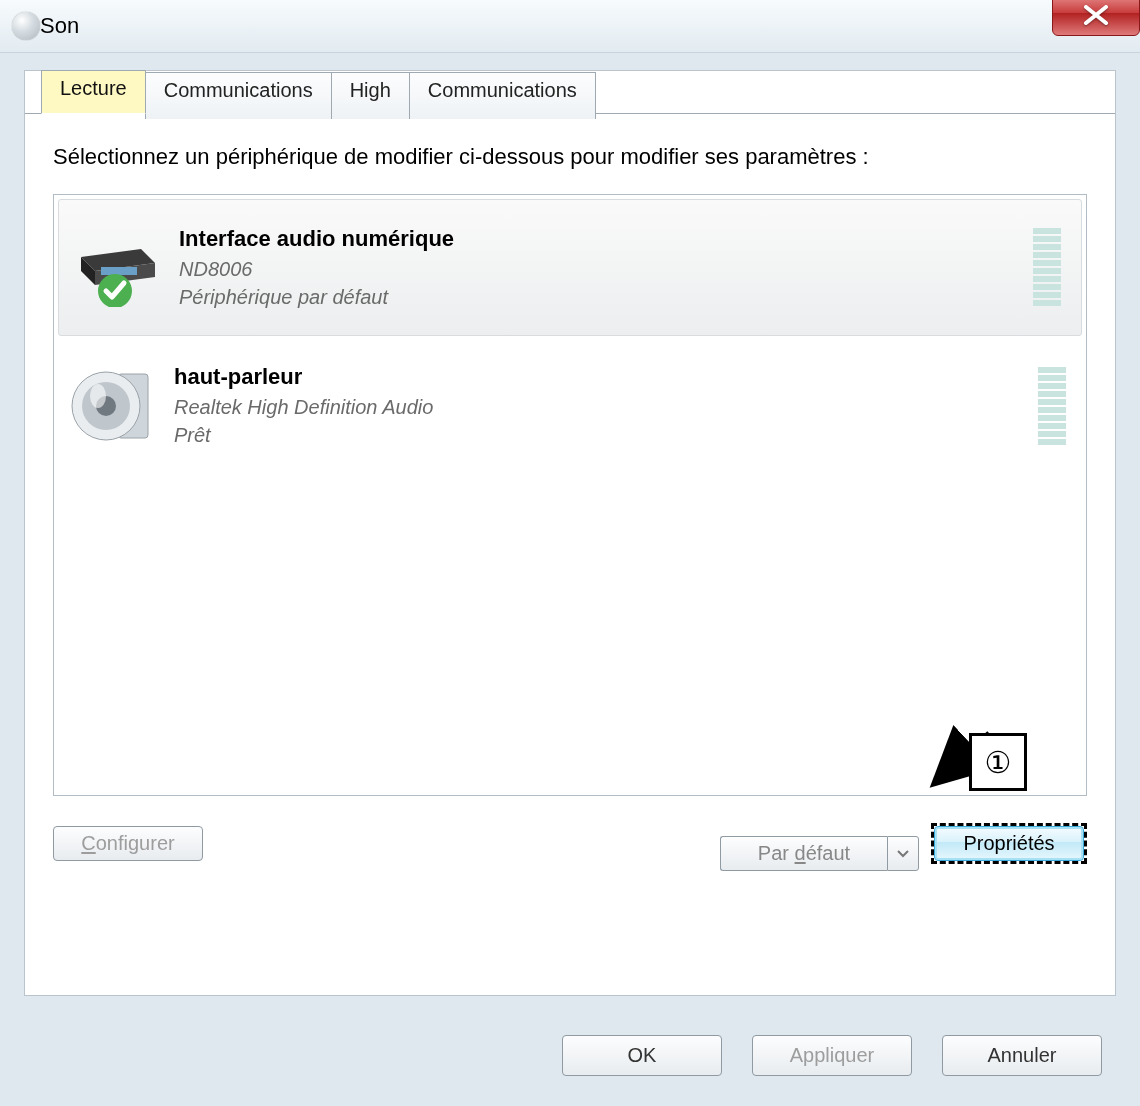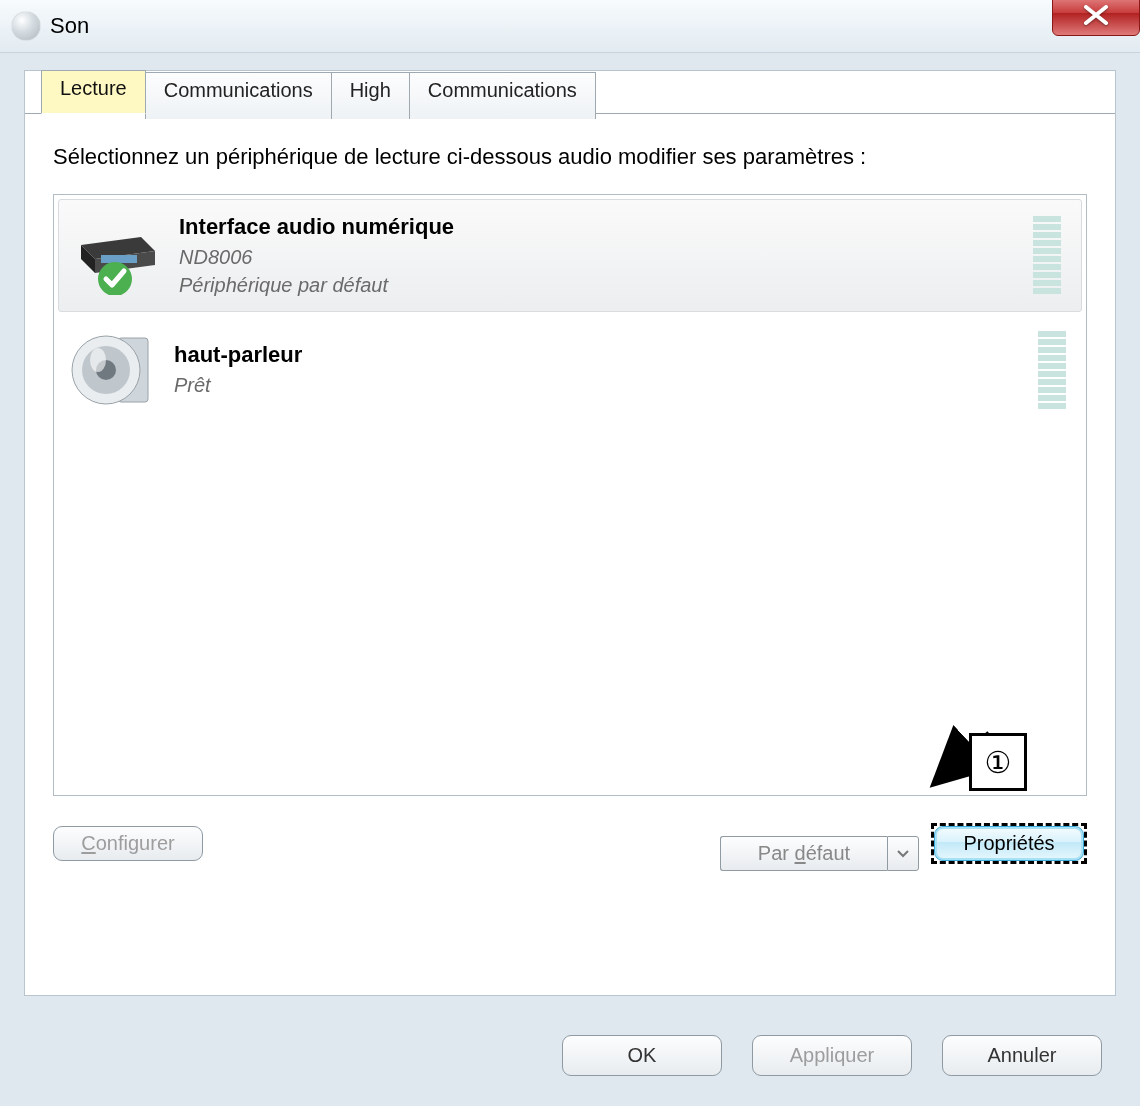--- a/index.html
+++ b/index.html
@@ -20,21 +20,20 @@
     .titlebar {
       height: 52px;
       background: linear-gradient(to bottom,#f7fbfd,#e2ebf1);
       border-bottom: 1px solid #c8d3dc;
       display: flex;
       align-items: center;
       padding-left: 12px;
       position: relative;
     }
     .titlebar .title {
-      margin-left: 10px;
       font-size: 22px;
       color: #000;
     }
     .close-btn {
       position: absolute;
       right: 0;
       top: -6px;
       width: 86px;
       height: 40px;
       border-radius: 0 0 6px 6px;
@@ -102,21 +101,21 @@
     
     .device-list {
       border: 1px solid #b2bcc4;
       min-height: 600px;
       margin-bottom: 20px;
       background: #fff;
     }
     .device-item {
       display: flex;
       align-items: center;
-      padding: 12px 12px;
+      padding: 24px 12px;
       min-height: 98px;
       box-sizing: border-box;
       position: relative;
     }
     .device-item.selected {
       background: linear-gradient(to bottom,#fafafa,#eceeef);
       border: 1px solid #d8dcde;
       margin: 4px 4px 2px 4px;
       border-radius: 3px;
     }
@@ -144,21 +143,21 @@
       align-items: center;
       justify-content: space-between;
       margin-top: 10px;
     }
     .btn {
       font-size: 20px;
       padding: 5px 20px;
       border: 1px solid #8f9aa3;
       background: linear-gradient(to bottom,#fdfdfe,#e8ecef);
       color: #333;
-      border-radius: 9px;
+      border-radius: 4px;
       min-width: 150px;
       text-align: center;
       box-sizing: border-box;
     }
     .btn.disabled { color:#9d9d9d; }
     .split-btn-wrap{ display:flex;margin-top:20px; }
     .split-btn-main{
       font-size:20px;
       padding:5px 18px;
       border:1px solid #8f9aa3;
@@ -229,21 +228,21 @@
 
     <div class="tabs">
       <div class="tab active"><span>Lecture</span></div>
       <div class="tab inactive"><span>Communications</span></div>
       <div class="tab inactive"><span>High</span></div>
       <div class="tab inactive"><span>Communications</span></div>
     </div>
 
     <div class="tabpane">
 
-      <div class="instruction">Sélectionnez un périphérique de lecture ci-dessous audio modifier ses paramètres :</div>
+      <div class="instruction">Sélectionnez un périphérique de modifier ci-dessous pour modifier ses paramètres :</div>
 
       <div class="device-list">
 
         <div class="device-item selected">
           <div class="device-icon">
             <svg width="96" height="80" viewBox="0 0 96 80">
               <g>
                 <polygon points="10,30 70,22 84,36 24,44" fill="#3a3a3a"></polygon>
                 <polygon points="10,30 24,44 24,58 10,44" fill="#222"></polygon>
                 <polygon points="24,44 84,36 84,50 24,58" fill="#4a4a4a"></polygon>
@@ -277,20 +276,21 @@
             <svg width="96" height="88" viewBox="0 0 96 88">
               <rect x="52" y="12" width="30" height="64" rx="3" fill="#cfd6db" stroke="#9aa2a8"></rect>
               <circle cx="40" cy="44" r="34" fill="#e9edf0" stroke="#9aa2a8"></circle>
               <circle cx="40" cy="44" r="24" fill="#bfc7cd"></circle>
               <circle cx="40" cy="44" r="10" fill="#707880"></circle>
               <ellipse cx="32" cy="34" rx="8" ry="12" fill="rgba(255,255,255,.6)"></ellipse>
             </svg>
           </div>
           <div class="device-texts">
             <div class="device-name light">haut-parleur</div>
+            <div class="device-sub">Realtek High Definition Audio</div>
             <div class="device-sub">Prêt</div>
           </div>
           <div class="level-meter">
             <span></span>
               <span></span>
               <span></span>
               <span></span>
               <span></span>
             <span></span>
               <span></span>

